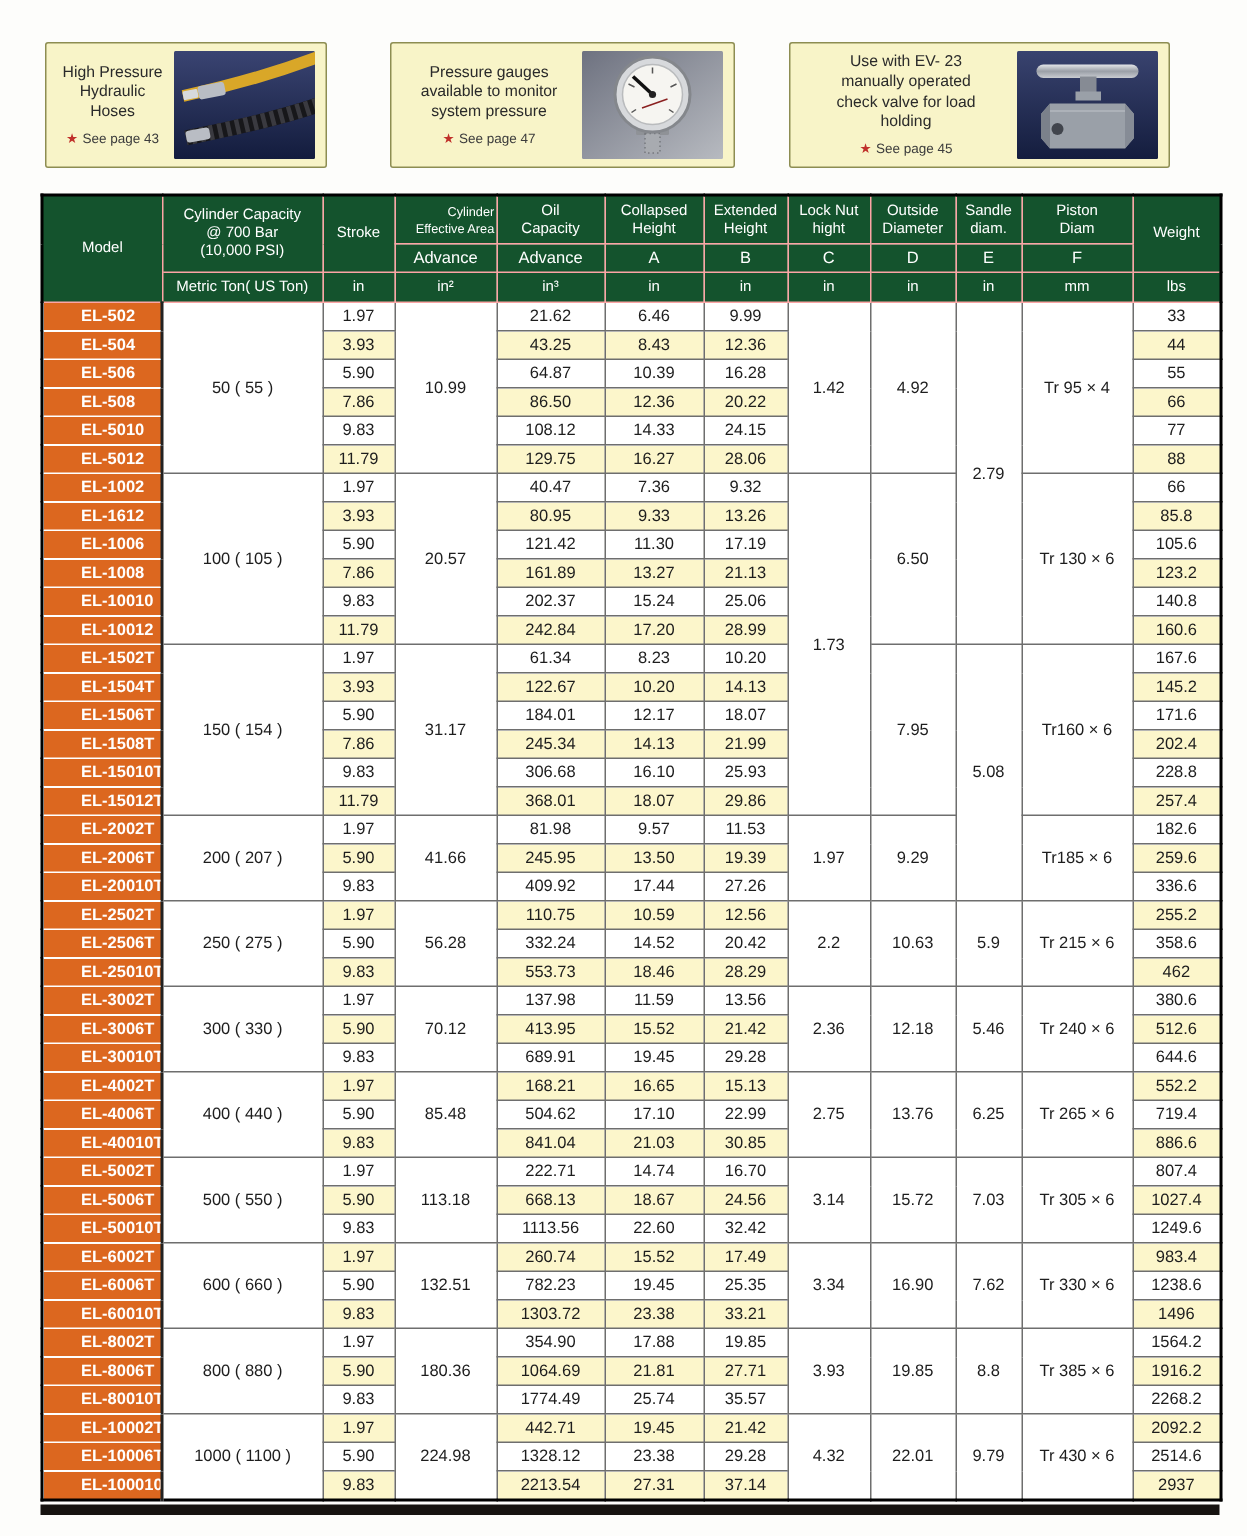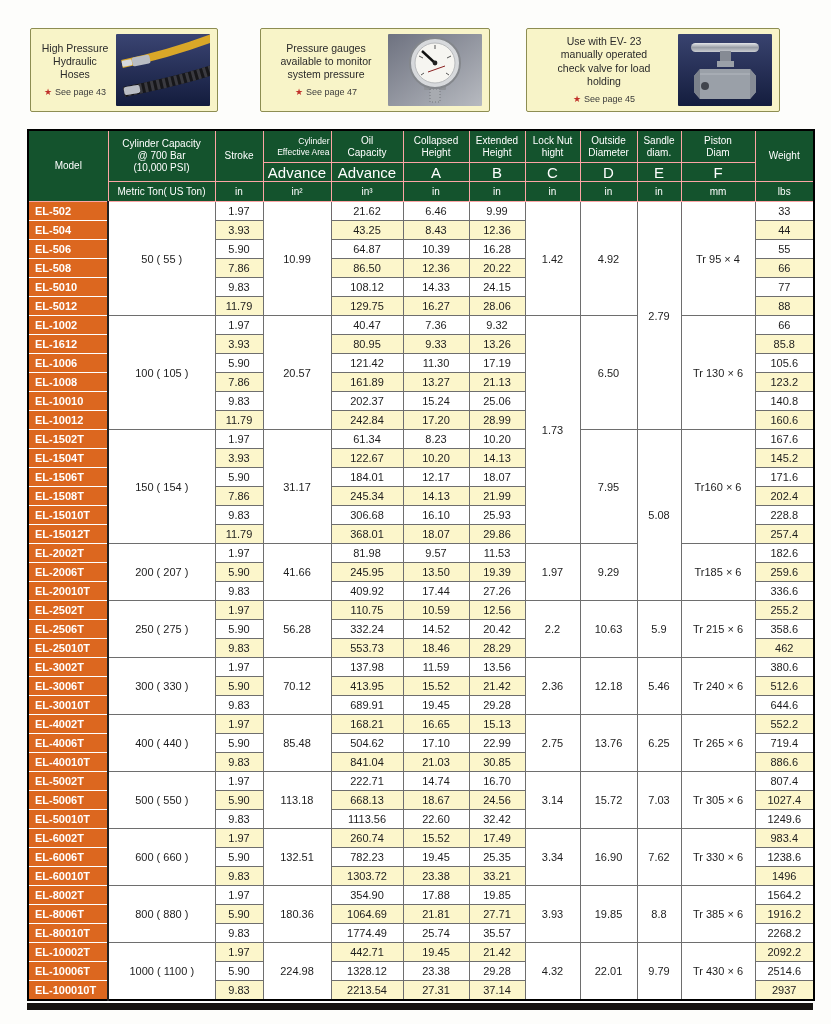--- a/index.html
+++ b/index.html
@@ -23,28 +23,28 @@
   table{
     border-collapse:collapse;table-layout:fixed;width:786px;
     margin:17px 0 0 27px;border:2px solid #000;
   }
   thead th{
     background:#14532d;color:#fff;border:1px solid #fca5a5;font-weight:normal;
     white-space:pre-line;text-align:center;vertical-align:middle;padding:0 1px;
   }
   tr.h1 th{font-size:10px;line-height:1.18;height:31px;}
   tr.h1 th.small{font-size:8.5px;text-align:right;}
-  tr.h2 th{font-size:15px;height:18px;line-height:1;}
+  tr.h2 th{font-size:11px;height:18px;line-height:1;}
   tr.h3 th{font-size:10px;height:19px;line-height:1;}
   tbody td{
     border:1px solid #6e6e6e;background:#fff;text-align:center;
     font-size:11px;height:18px;padding:0 2px;color:#1d1d1d;overflow:hidden;white-space:nowrap;
   }
   td.model{
-    background:#DC671F;color:#fff;text-align:left;padding-left:6px;
+    background:#DC671F;color:#fff;text-align:left;padding-left:25px;
     font-weight:bold;font-size:11px;
     border-top:1px solid #fff;border-bottom:1px solid #fff;border-right:2px solid #222;
   }
   td.y{background:#FCF6CB;}
   td.merged{background:#fff;}
   .bottom-bar{width:786px;height:7px;background:#161310;margin:2px 0 0 27px;}
 </style>
 </head>
 <body>
 

